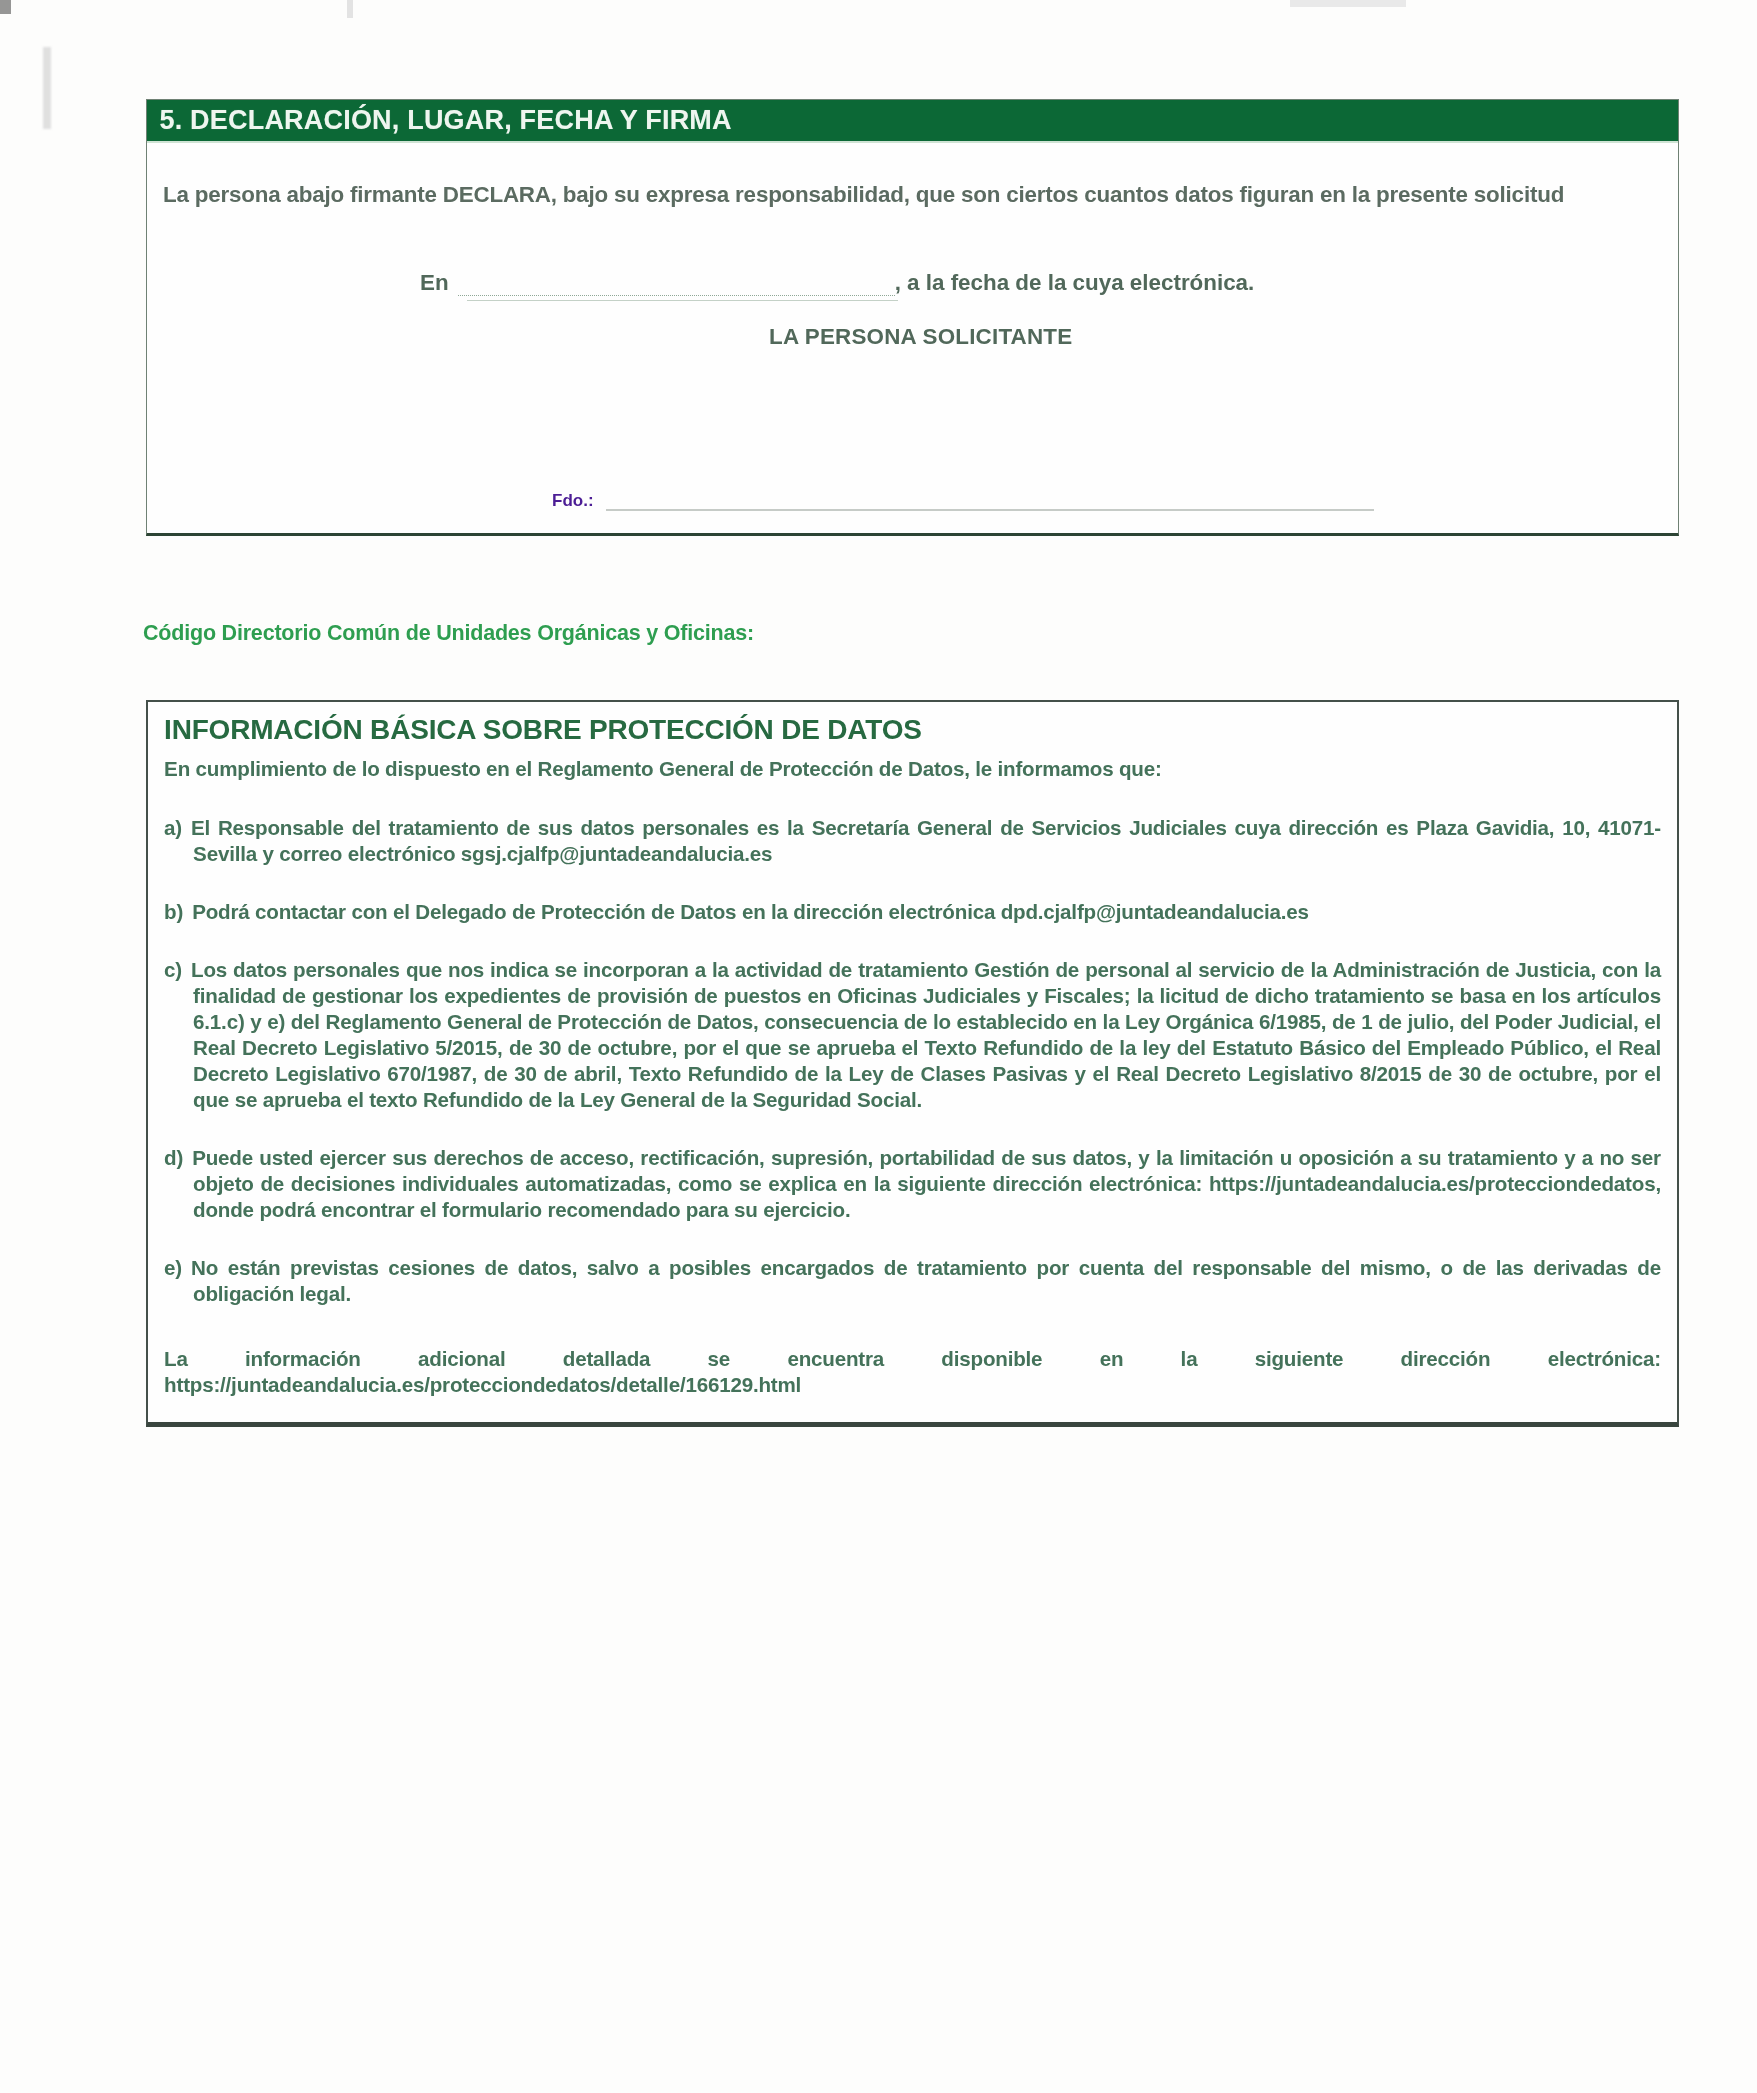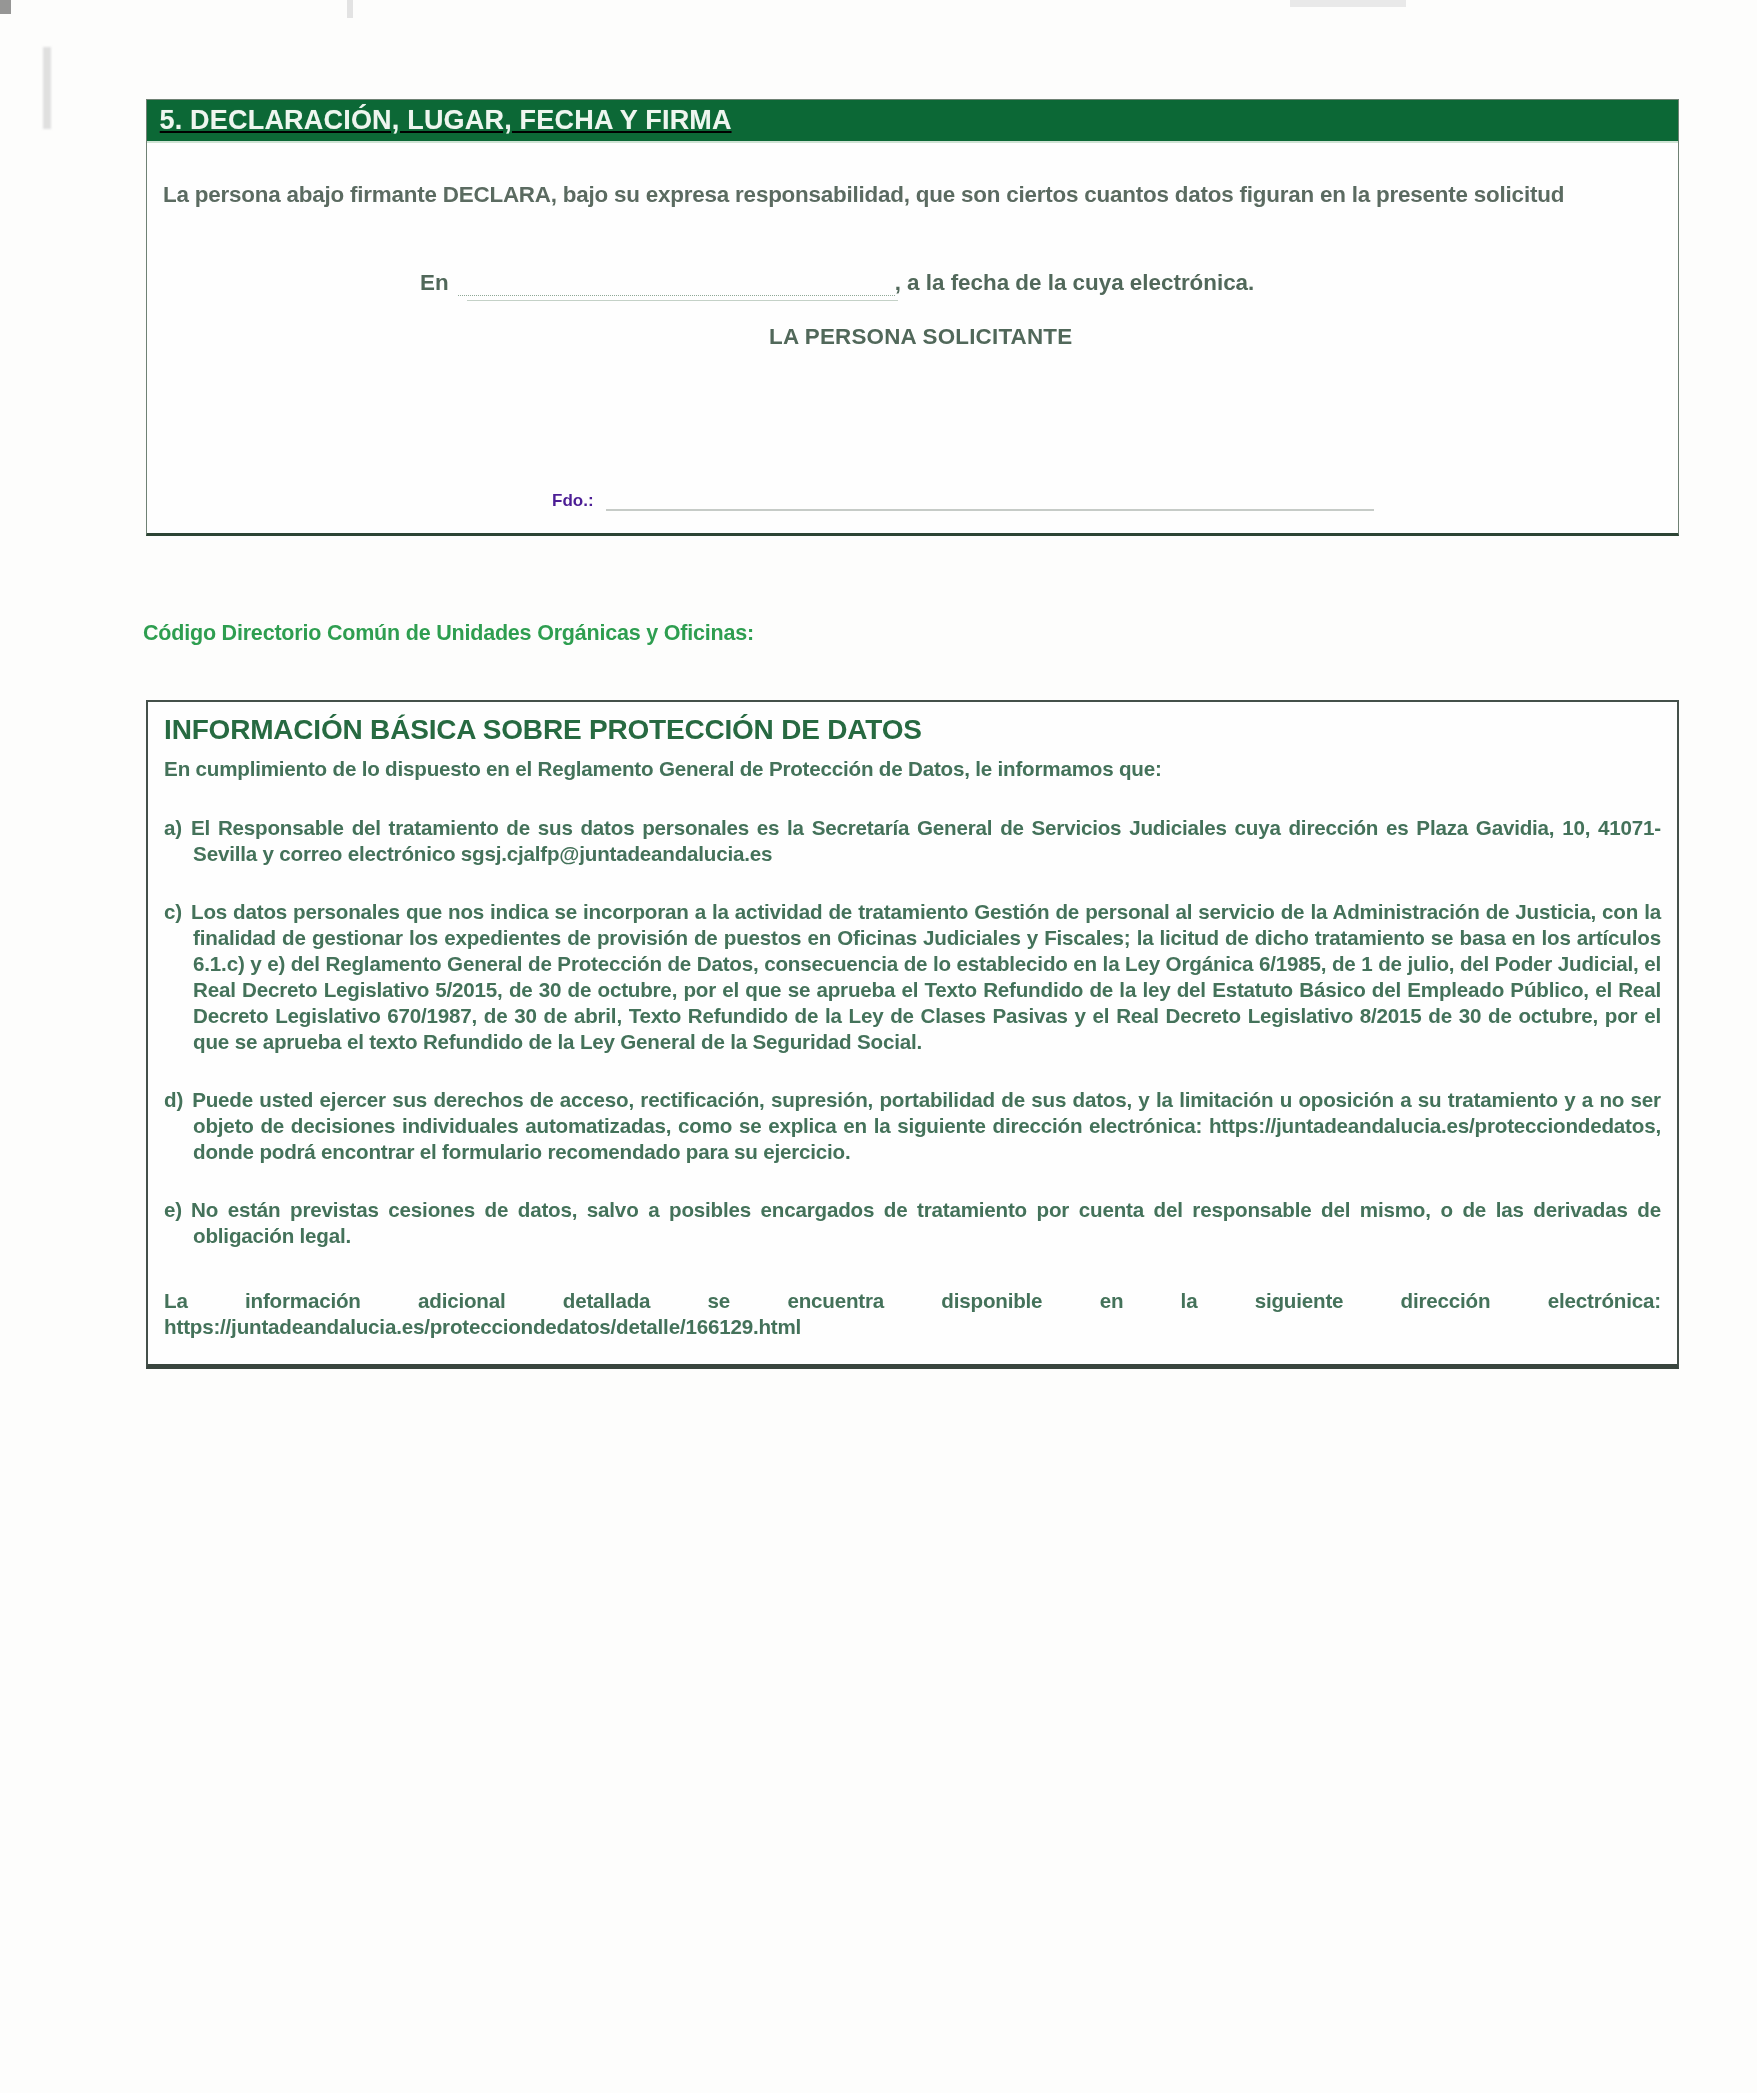--- a/index.html
+++ b/index.html
@@ -9,21 +9,21 @@
     font-family:"Liberation Sans","DejaVu Sans",sans-serif;
     position:relative;
     overflow:hidden;
   }
   .page{position:absolute;inset:0;}
 
   
   .decl-box{
     position:absolute;left:146px;top:99px;width:1533px;height:437px;
     border:1.8px solid #6f8174;border-bottom:3.6px solid #2c4434;
-    background:#fefefe;box-sizing:border-box;text-decoration:underline;
+    background:#fefefe;box-sizing:border-box;
   }
   .decl-bar{
     height:41px;background:#0c6836;color:#eef6ef;
     font-size:27px;font-weight:bold;line-height:41px;
     padding-left:12.5px;letter-spacing:0.2px;
     border-bottom:2.7px solid #cfe3d4;
     text-shadow:0 0 0.9px rgba(255,255,255,.35);
   }
   .decl-text{
     position:absolute;left:16px;right:12.5px;top:82px;
@@ -134,20 +134,23 @@
   <div class="dir3-heading">Código Directorio Común de Unidades Orgánicas y Oficinas:</div>
 
   <div class="dp-box">
     <div class="dp-title">INFORMACIÓN BÁSICA SOBRE PROTECCIÓN DE DATOS</div>
     <div class="dp-intro">En cumplimiento de lo dispuesto en el Reglamento General de Protección de Datos, le informamos que:</div>
 
     <div class="dp-item">
       <span class="lbl">a)</span><span>El Responsable del tratamiento de sus datos personales es la Secretaría General de Servicios Judiciales cuya dirección es Plaza Gavidia, 10, 41071-Sevilla y correo electrónico sgsj.cjalfp@juntadeandalucia.es</span>
     </div>
 
+    <div class="dp-item">
+      <span class="lbl">b)</span><span>Podrá contactar con el Delegado de Protección de Datos en la dirección electrónica dpd.cjalfp@juntadeandalucia.es</span>
+    </div>
 
     <div class="dp-item">
       <span class="lbl">c)</span><span>Los datos personales que nos indica se incorporan a la actividad de tratamiento Gestión de personal al servicio de la Administración de Justicia, con la finalidad de gestionar los expedientes de provisión de puestos en Oficinas Judiciales y Fiscales; la licitud de dicho tratamiento se basa en los artículos 6.1.c) y e) del Reglamento General de Protección de Datos, consecuencia de lo establecido en la Ley Orgánica 6/1985, de 1 de julio, del Poder Judicial, el Real Decreto Legislativo 5/2015, de 30 de octubre, por el que se aprueba el Texto Refundido de la ley del Estatuto Básico del Empleado Público, el Real Decreto Legislativo 670/1987, de 30 de abril, Texto Refundido de la Ley de Clases Pasivas y el Real Decreto Legislativo 8/2015 de 30 de octubre, por el que se aprueba el texto Refundido de la Ley General de la Seguridad Social.</span>
     </div>
 
     <div class="dp-item">
       <span class="lbl">d)</span><span>Puede usted ejercer sus derechos de acceso, rectificación, supresión, portabilidad de sus datos, y la limitación u oposición a su tratamiento y a no ser objeto de decisiones individuales automatizadas, como se explica en la siguiente dirección electrónica: https://juntadeandalucia.es/protecciondedatos, donde podrá encontrar el formulario recomendado para su ejercicio.</span>
     </div>
 
     <div class="dp-item">

